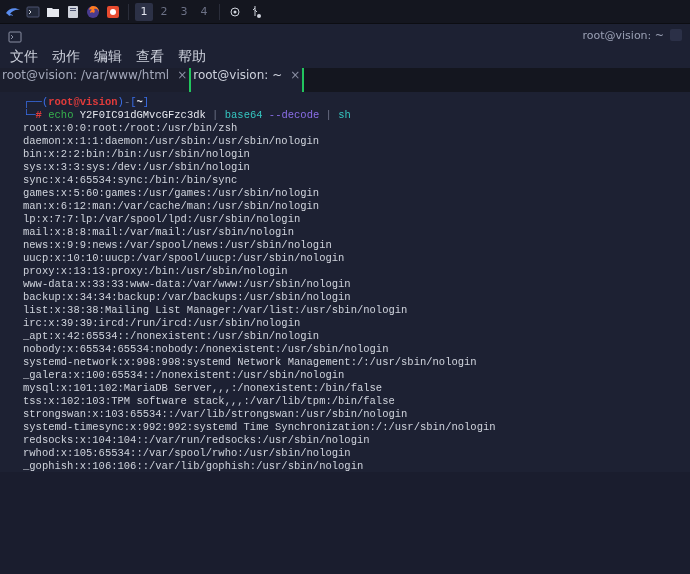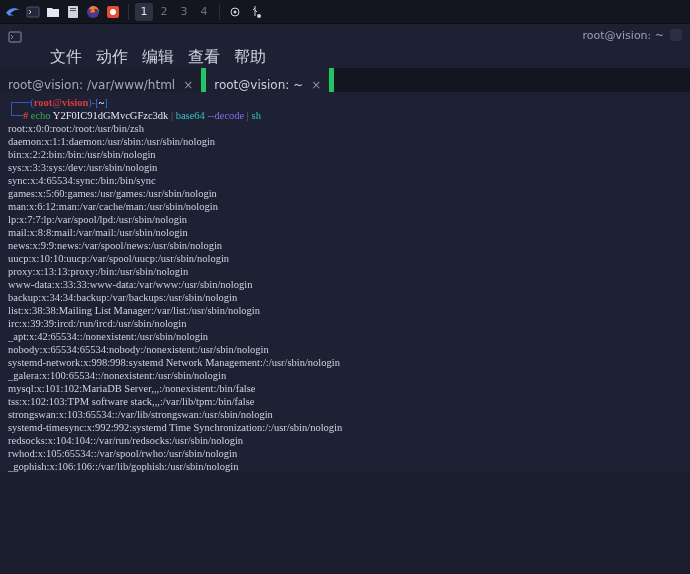--- a/index.html
+++ b/index.html
@@ -20,37 +20,37 @@
   }
   .titlebar {
     height: 22px; background: #1d2133; display:flex; align-items:center; justify-content:flex-end;
     padding: 0 8px; color:#9aa0b4; font-size:11px;
   }
   .titlebar-inner { display:flex; align-items:center; gap:6px; }
   .window-btn { width:12px;height:12px;border-radius:2px;background:#2b3047; }
   .switcher-icon { width:22px;height:22px;position:absolute;left:4px;top:2px;display:inline-flex;align-items:center;justify-content:center;}
   .menubar {
     height: 22px; display:flex; align-items:center; gap:14px; padding:0 10px;
-    color:#cdd1dc; font-size:16px;margin-left:40px;
+    color:#cdd1dc; font-size:14px;
   }
   .menubar .mi { cursor:default; }
   .tabs {
     height: 24px; background:#14161f; display:flex; align-items:stretch; font-size:12px;
     color:#cdd1dc;
   }
   .tab {
-    display:flex; align-items:flex-end; gap:8px; padding:0 8px;
-    border-right:5px solid #22c55e; position:relative; max-width:260px;
+    display:flex; align-items:flex-start; gap:8px; padding:0 2px;
+    border-right:2px solid #22c55e; position:relative; max-width:260px;
   }
   .tab.inactive { background:#1b1e2d; color:#a4a9bb;}
   .tab.active { background:#1d2133; }
   .tab .close { font-size:12px; color:#8a8fa3; }
   .term-body {
-    flex:1; padding:4px 8px; overflow:hidden;
-    font-family: Liberation Serif, serif;
+    flex:1; padding:4px 23px; overflow:hidden;
+    font-family: Liberation Mono, monospace;
     font-size:10.5px; line-height:13px; color:#cfd3dc;
     white-space:pre;
   }
   .p-red { color:#e23b3b; }
   .p-blue { color:#3a6ee8; }
   .p-gray { color:#6d7288; }
   .p-cyan { color:#35c6c0; }
   .p-green { color:#37b24d; }
   .p-purple { color:#8a6ee8; }
   .p-white { color:#e6e8ef; }

